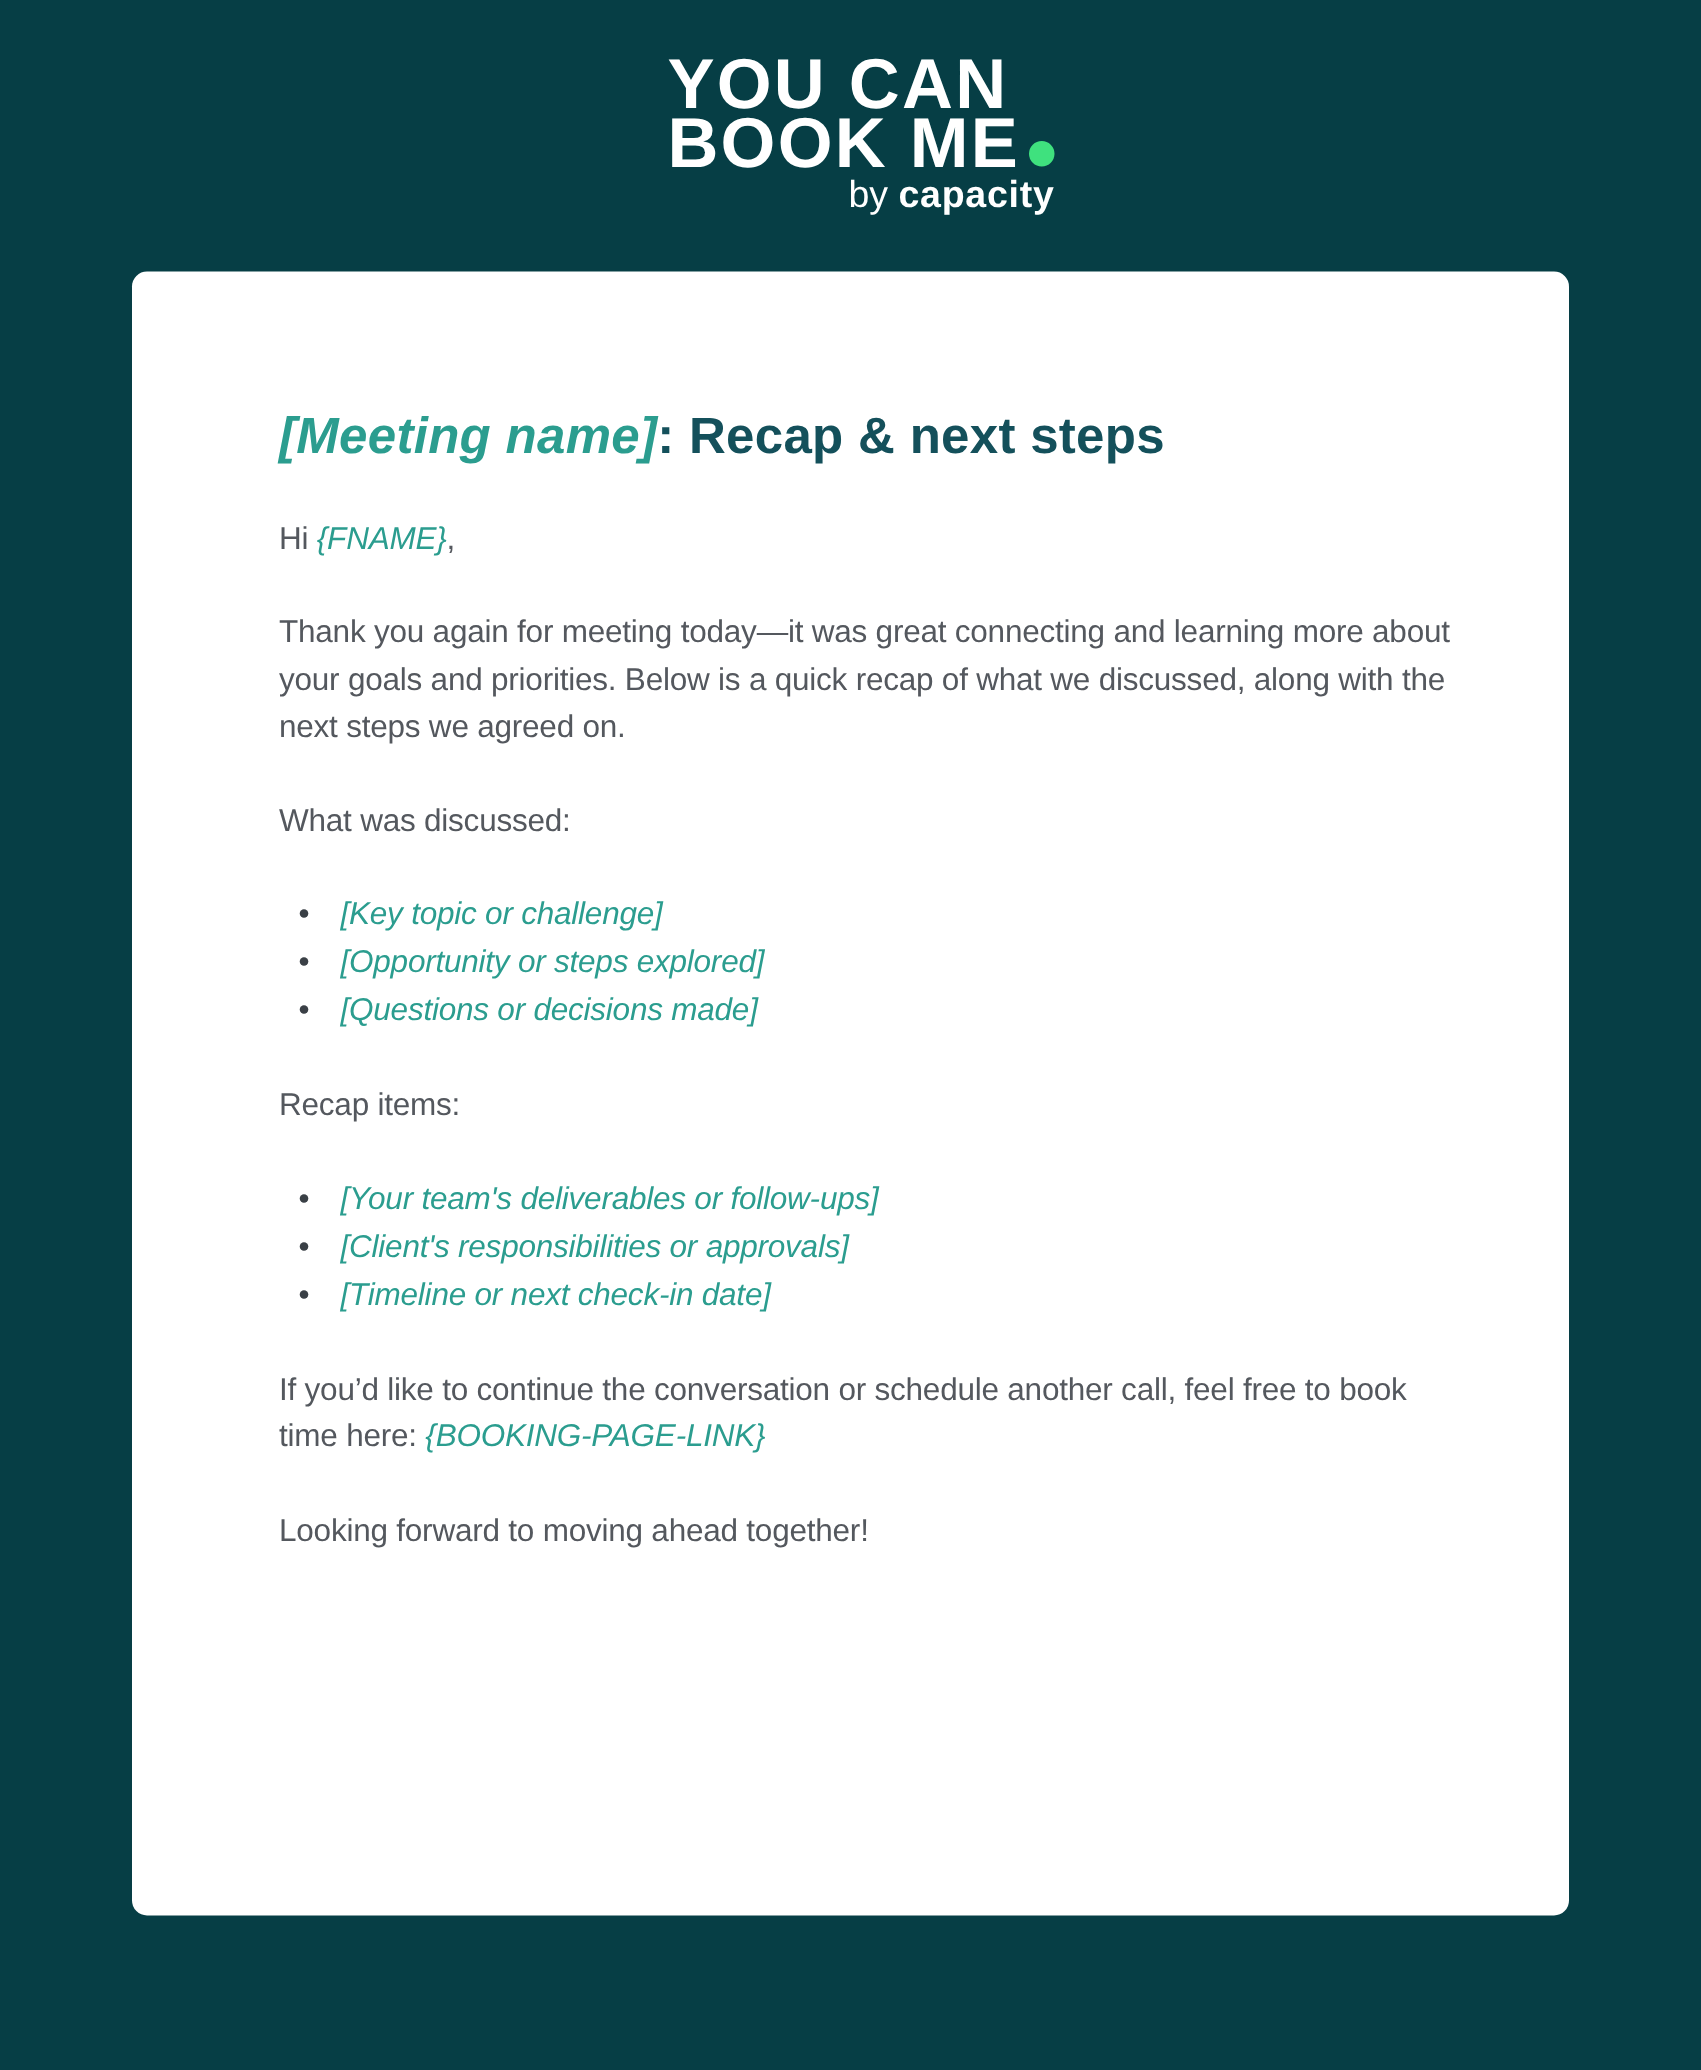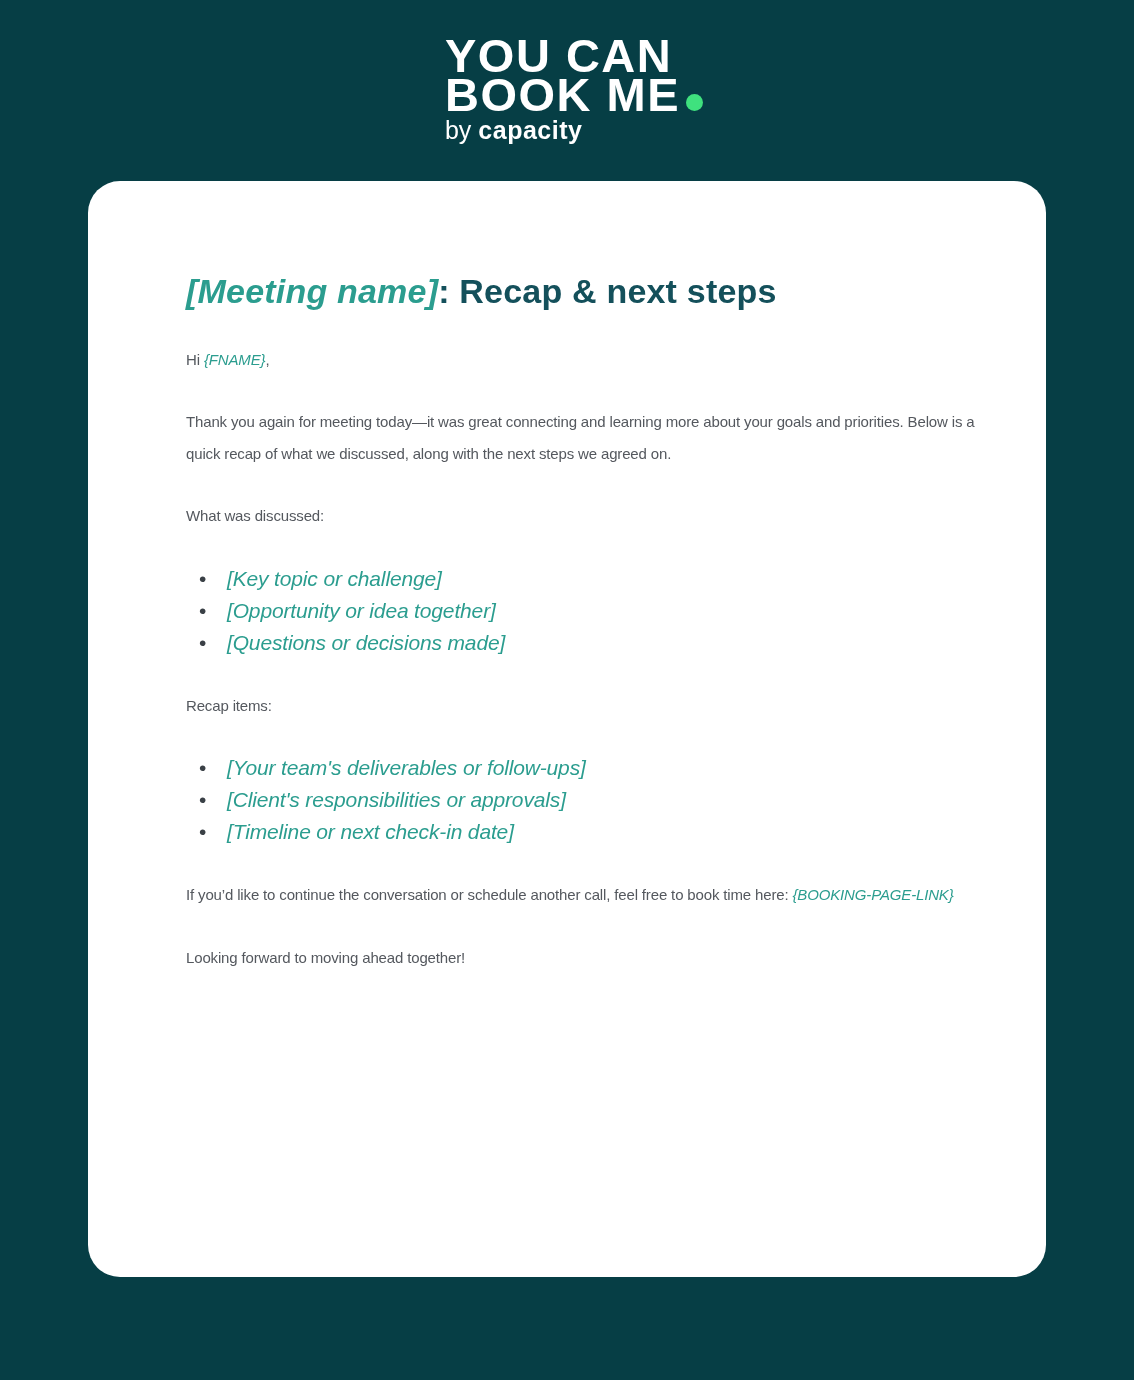--- a/index.html
+++ b/index.html
@@ -32,50 +32,50 @@
     width: 17px;
     height: 17px;
     border-radius: 50%;
     background: #3FE17E;
     margin-left: 6px;
   }
   .byline {
     color: #FFFFFF;
     font-size: 25px;
     line-height: 27px;
-    text-align: left;
+    text-align: right;
     margin-top: 3px;
     white-space: nowrap;
   }
   .byline .by { font-weight: 400; }
   .byline .cap { font-weight: 700; letter-spacing: 0.5px; }
 
   
   .card {
     width: 958px;
     height: 1096px;
     margin: 37px auto 0;
     background: #FFFFFF;
-    border-radius: 32px;
+    border-radius: 10px;
     padding: 90px 70px 0 98px;
   }
   .subject {
     font-size: 34px;
     font-weight: 700;
     line-height: 1.2;
     color: #14505B;
     letter-spacing: 0.2px;
     margin: 0 0 32px 0;
   }
   .accent {
     color: #2B9D8F;
     font-style: italic;
   }
   .card p {
-    font-size: 15px;
+    font-size: 21px;
     line-height: 31.5px;
     color: #54585E;
     letter-spacing: -0.15px;
     margin: 0 0 31px 0;
   }
   .card ul {
     list-style: none;
     margin: 0 0 31px 0;
     padding: 0;
   }
@@ -113,21 +113,21 @@
   <h1 class="subject"><span class="accent">[Meeting name]</span><span>: Recap &amp; next steps</span></h1>
 
   <p><span>Hi </span><span class="accent">{FNAME}</span><span>,</span></p>
 
   <p>Thank you again for meeting today—it was great connecting and learning more about your goals and priorities. Below is a quick recap of what we discussed, along with the next steps we agreed on.</p>
 
   <p>What was discussed:</p>
 
   <ul>
     <li class="accent">[Key topic or challenge]</li>
-    <li class="accent">[Opportunity or idea together]</li>
+    <li class="accent">[Opportunity or steps explored]</li>
     <li class="accent">[Questions or decisions made]</li>
   </ul>
 
   <p>Recap items:</p>
 
   <ul>
     <li class="accent">[Your team's deliverables or follow-ups]</li>
     <li class="accent">[Client's responsibilities or approvals]</li>
     <li class="accent">[Timeline or next check-in date]</li>
   </ul>

